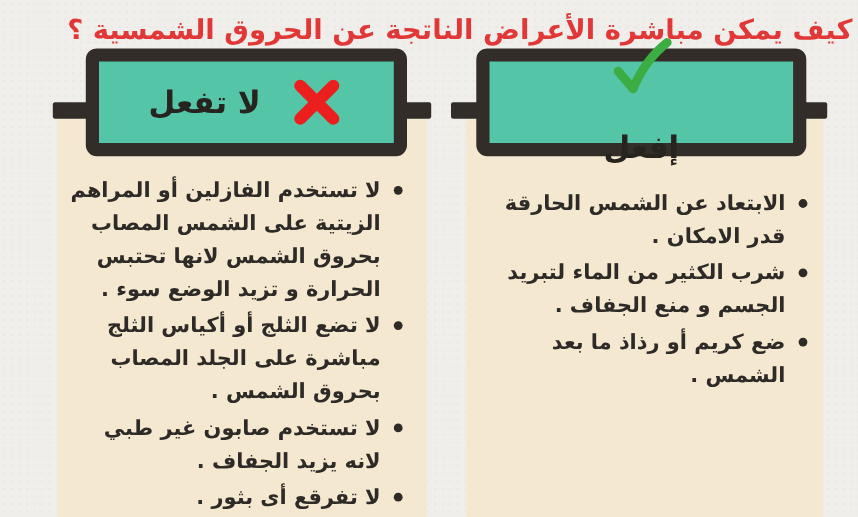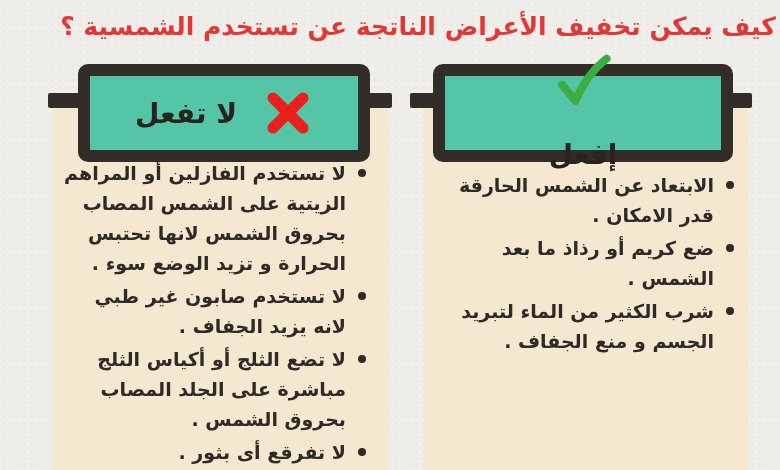--- a/index.html
+++ b/index.html
@@ -49,21 +49,21 @@
     position:absolute;
     top:93px;height:15px;
     background:var(--frame-dark);
     border-radius:2px;
   }
   .header-bar.dont{left:48px;width:344px;}
   .header-bar.do{left:410px;width:342px;}
   
   .header-box{
     position:absolute;
-    top:64px;height:98px;
+    top:44px;height:98px;
     background:var(--header-teal);
     border:12px solid var(--frame-dark);
     border-radius:10px;
     display:flex;
     direction:rtl;
     align-items:center;
     justify-content:center;
     gap:26px;
   }
   .header-box.dont{left:78px;width:292px;}
@@ -104,35 +104,35 @@
     line-height:30px;
     color:var(--text-dark);
     text-align:right;
   }
 </style>
 </head>
 <body>
 
 <div class="page">
 
-  <div class="page-title">كيف يمكن تخفيف الأعراض الناتجة عن تستخدم الشمسية ؟</div>
+  <div class="page-title">كيف يمكن مباشرة الأعراض الناتجة عن الحروق الشمسية ؟</div>
 
   <div class="panel dont">
     <ul class="panel-list">
         <li>
           <span class="dot"></span>
           <span class="li-text">لا تستخدم الفازلين أو المراهم الزيتية على الشمس المصاب بحروق الشمس لانها تحتبس الحرارة و تزيد الوضع سوء .</span>
         </li>
         <li>
           <span class="dot"></span>
-          <span class="li-text">لا تستخدم صابون غير طبي لانه يزيد الجفاف .</span>
+          <span class="li-text">لا تضع الثلج أو أكياس الثلج مباشرة على الجلد المصاب بحروق الشمس .</span>
         </li>
         <li>
           <span class="dot"></span>
-          <span class="li-text">لا تضع الثلج أو أكياس الثلج مباشرة على الجلد المصاب بحروق الشمس .</span>
+          <span class="li-text">لا تستخدم صابون غير طبي لانه يزيد الجفاف .</span>
         </li>
         <li>
           <span class="dot"></span>
           <span class="li-text">لا تفرقع أى بثور .</span>
         </li>
       </ul>
   </div>
   <div class="header-bar dont"></div>
   <div class="header-box dont">
     <span class="hdr-icon cross">
@@ -144,25 +144,25 @@
   </div>
 
   <div class="panel do">
     <ul class="panel-list">
         <li>
           <span class="dot"></span>
           <span class="li-text">الابتعاد عن الشمس الحارقة قدر الامكان .</span>
         </li>
         <li>
           <span class="dot"></span>
-          <span class="li-text">ضع كريم أو رذاذ ما بعد الشمس .</span>
+          <span class="li-text">شرب الكثير من الماء لتبريد الجسم و منع الجفاف .</span>
         </li>
         <li>
           <span class="dot"></span>
-          <span class="li-text">شرب الكثير من الماء لتبريد الجسم و منع الجفاف .</span>
+          <span class="li-text">ضع كريم أو رذاذ ما بعد الشمس .</span>
         </li>
       </ul>
   </div>
   <div class="header-bar do"></div>
   <div class="header-box do">
     <span class="hdr-icon check">
       <svg viewBox="0 0 100 100" aria-hidden="true">
         <path d="M16 56 L38 82 Q55 40 88 14" stroke="currentColor" stroke-width="13" stroke-linecap="round" stroke-linejoin="round" fill="none"></path>
       </svg>
     </span>

